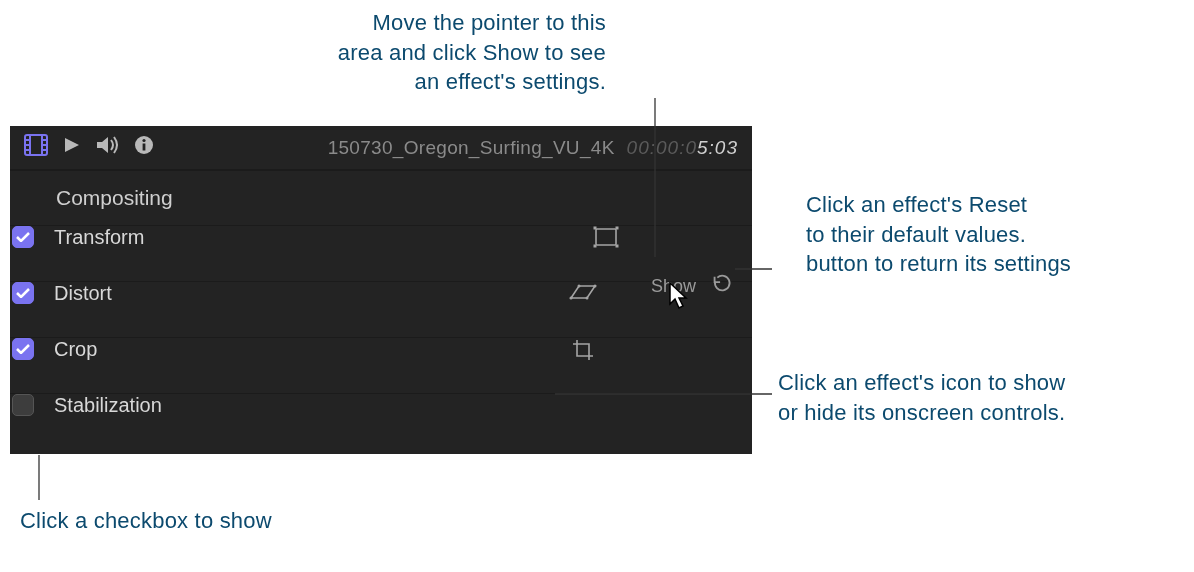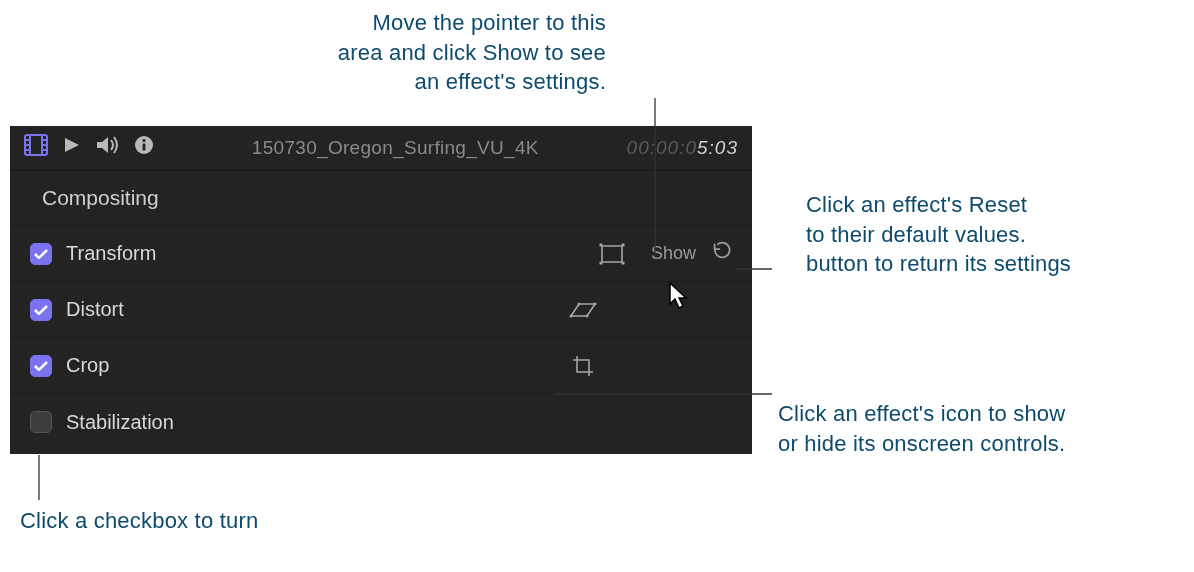--- a/index.html
+++ b/index.html
@@ -35,43 +35,43 @@
     }
     .panel-header {
       display: flex;
       align-items: center;
       height: 44px;
       padding: 0 14px;
       gap: 12px;
       border-bottom: 1px solid #1b1b1b;
     }
     .header-icons { display: flex; align-items: center; gap: 14px; }
-    .clip-name { flex: 1; text-align: center; color: #8a8a8a; font-size: 19px; letter-spacing: 0.3px; margin-left:10px;}
+    .clip-name { flex: 1; text-align: right; color: #8a8a8a; font-size: 19px; letter-spacing: 0.3px; margin-left:10px;}
     .timecode { color: #8a8a8a; font-size: 19px; letter-spacing: 1px; font-style: italic; }
     .timecode .dim { color: #5a5a5a; }
     .timecode .bright { color: #d0d0d0; }
 
     .section-row {
       height: 56px;
       display: flex;
       align-items: center;
-      padding: 0 10px 0 32px;
+      padding: 0 10px 0 46px;
       color: #cfcfcf;
       font-size: 21px;
       border-top: 1px solid #1b1b1b;
       border-bottom: 1px solid #1b1b1b;
     }
 
     .effect-row {
       height: 56px;
       display: flex;
-      align-items: center;
-      padding: 0 14px 0 20px;
+      align-items: flex-start;
+      padding: 0 14px 0 2px;
       border-bottom: 1px solid #1b1b1b;
-      gap: 14px;
+      gap: 20px;
     }
     .checkbox {
       width: 22px; height: 22px;
       border-radius: 5px;
       background: #3d3d3d;
       border: 1px solid #555;
       display: flex; align-items: center; justify-content: center;
       flex-shrink: 0;
     }
     .checkbox.checked {
@@ -82,21 +82,21 @@
       width: 14px; height: 10px;
       stroke: #fff; stroke-width: 2.5; fill: none;
     }
     .effect-label { color: #d8d8d8; font-size: 20px; flex: 0 0 auto; }
     .spacer { flex: 1; }
     .effect-icon-slot { width: 30px; display:flex; align-items:center; justify-content:center; margin-right:140px;}
     .row-hover-area {
       display:flex; align-items:center; gap:14px; margin-right:6px;
       visibility:hidden;
     }
-    .effect-row.hovered .row-hover-area { visibility:visible; }
+    .effect-row.hovered .row-hover-area { visibility:visible;margin-top:47px; }
     .show-btn { color:#9a9a9a; font-size:18px; }
     .reset-icon svg { width:22px; height:22px; stroke:#9a9a9a; fill:none; stroke-width:2;}
     .svg-icon { stroke:#a5a5a5; fill:none; stroke-width:1.6; }
 
     
     .effect-row.hovered .effect-icon-slot { margin-right:10px; }
 
     
     .cursor {
       position:absolute;
@@ -125,27 +125,27 @@
   <div>area and click Show to see</div>
   <div>an effect's settings.</div>
 </div>
 
 <div class="callout" style="left:806px; top:190px; width:400px;">
   <div>Click an effect's Reset</div>
   <div>to their default values.</div>
   <div>button to return its settings</div>
 </div>
 
-<div class="callout" style="left:778px; top:368px; width:410px;margin-top:31px;">
+<div class="callout" style="left:778px; top:368px; width:410px;">
   <div>Click an effect's icon to show</div>
   <div>or hide its onscreen controls.</div>
 </div>
 
 <div class="callout" style="left:20px; top:506px; width:340px;">
-  <div>Click a checkbox to turn</div>
+  <div>Click a checkbox to show</div>
 </div>
 
 <div class="panel">
 
   <div class="panel-header">
     <div class="header-icons">
       <span>
         <svg class="film-icon" width="24" height="22" viewBox="0 0 24 22">
           <rect x="1" y="1" width="22" height="20" rx="2" fill="none" stroke="#7a73f0" stroke-width="2"></rect>
           <line x1="6" y1="1" x2="6" y2="21" stroke="#7a73f0" stroke-width="2"></line>

